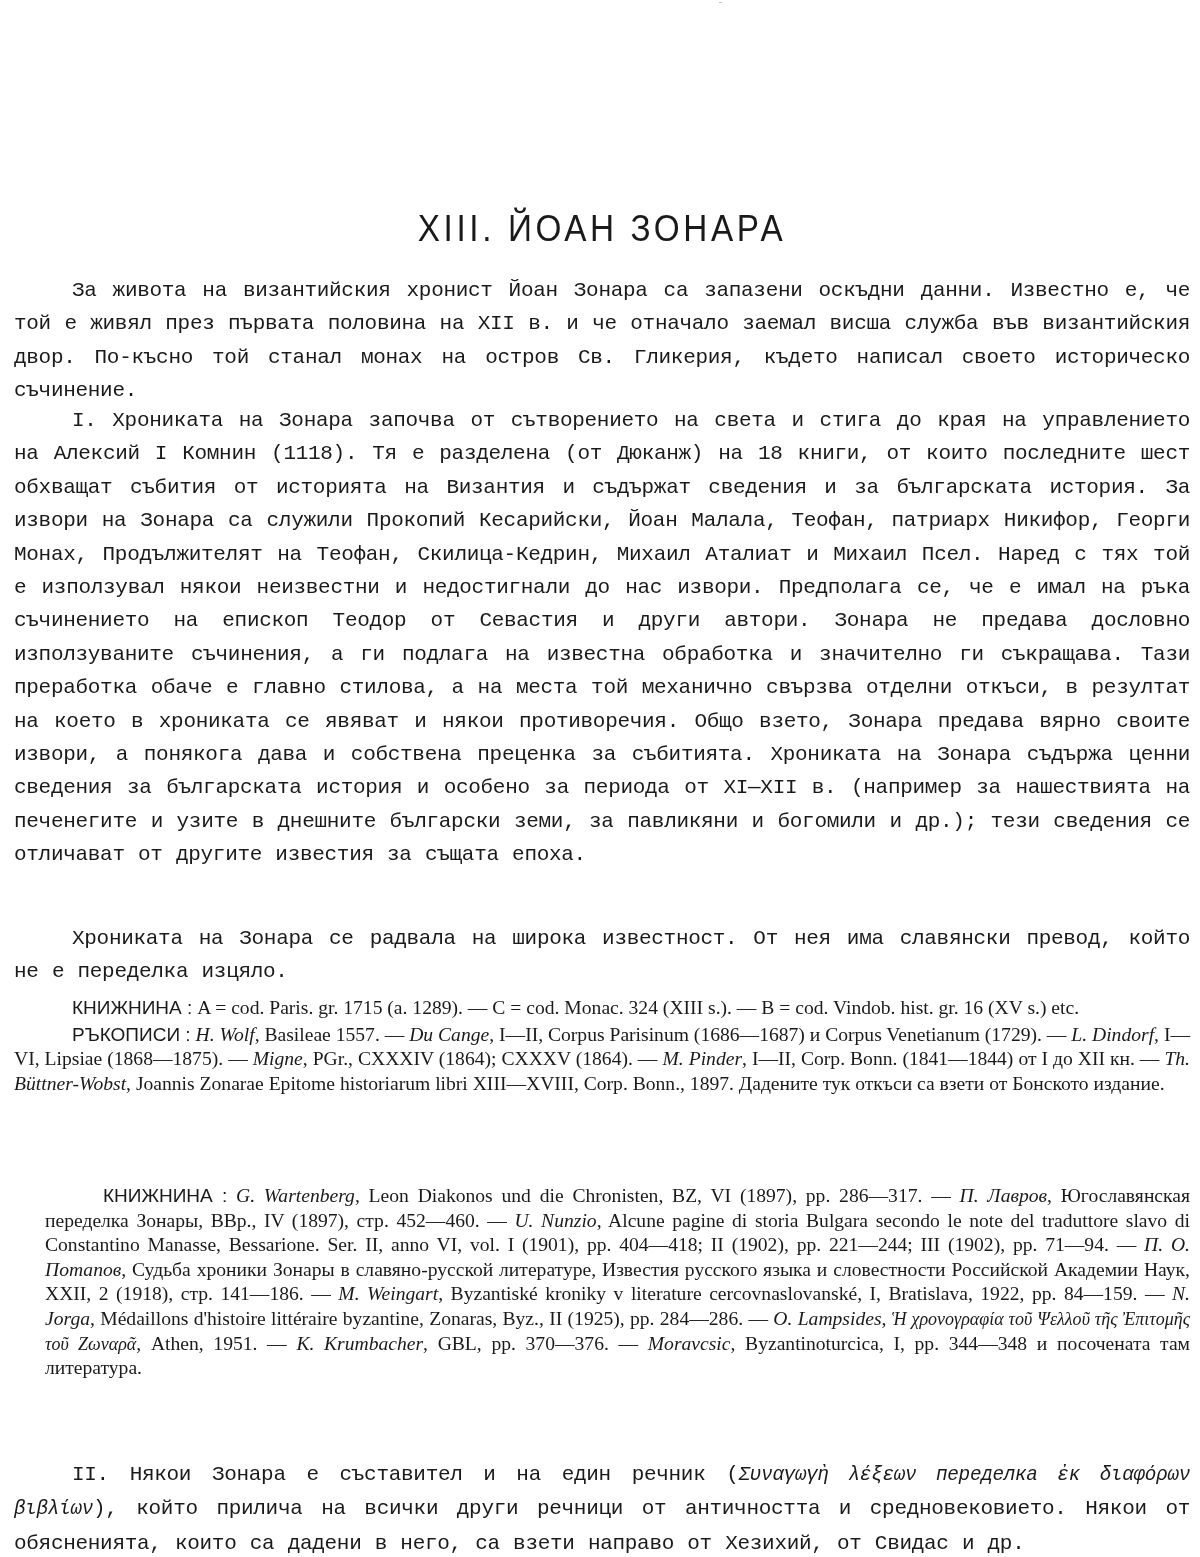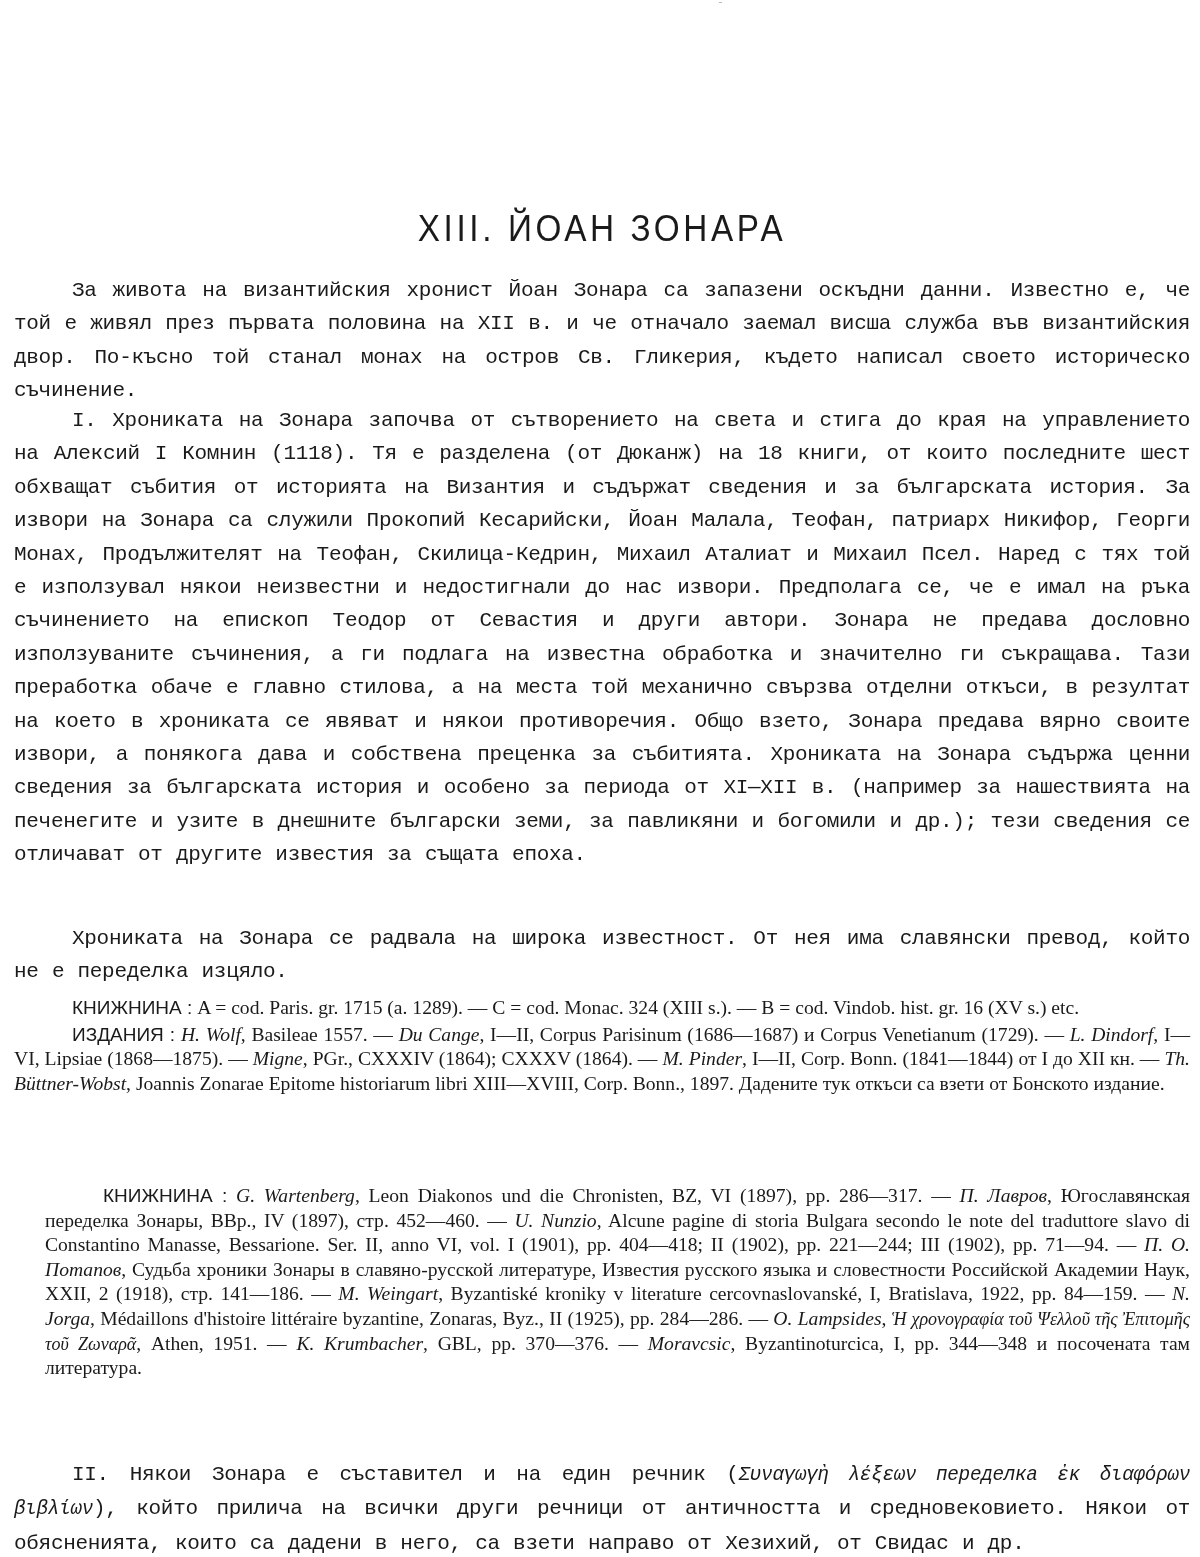--- a/index.html
+++ b/index.html
@@ -85,21 +85,21 @@
   <div class="body-text p3">
     <p class="para">Хрониката на Зонара се радвала на широка известност. От нея има славянски превод, който не е переделка изцяло.</p>
   </div>
 
   <div class="biblio b1">
     <p class="bib-para">
       <span class="label">КНИЖНИНА :</span>
       <span>A = cod. Paris. gr. 1715 (a. 1289). — C = cod. Monac. 324 (XIII s.). — B = cod. Vindob. hist. gr. 16 (XV s.) etc.</span>
     </p>
     <p class="bib-para">
-      <span class="label">ИЗДАНИЯ :</span>
+      <span class="label">РЪКОПИСИ :</span>
       <span id="editions-parts"> <i>H. Wolf</i><span>, Basileae 1557. — </span><i>Du Cange</i><span>, I—II, Corpus Parisinum (1686—1687) и Corpus Venetianum (1729). — </span><i>L. Dindorf</i><span>, I—VI, Lipsiae (1868—1875). — </span><i>Migne</i><span>, PGr., CXXXIV (1864); CXXXV (1864). — </span><i>M. Pinder</i><span>, I—II, Corp. Bonn. (1841—1844) от I до XII кн. — </span><i>Th. Büttner-Wobst</i><span>, Joannis Zonarae Epitome historiarum libri XIII—XVIII, Corp. Bonn., 1897. Дадените тук откъси са взети от Бонското издание.</span></span>
     </p>
   </div>
 
   <div class="biblio b2">
     <p class="bib-para">
       <span class="label">КНИЖНИНА :</span>
       <span id="literature-parts"> <i>G. Wartenberg</i><span>, Leon Diakonos und die Chronisten, BZ, VI (1897), pp. 286—317. — </span><i>П. Лавров</i><span>, Югославянская переделка Зонары, ВВр., IV (1897), стр. 452—460. — </span><i>U. Nunzio</i><span>, Alcune pagine di storia Bulgara secondo le note del traduttore slavo di Constantino Manasse, Bessarione. Ser. II, anno VI, vol. I (1901), pp. 404—418; II (1902), pp. 221—244; III (1902), pp. 71—94. — </span><i>П. О. Потапов</i><span>, Судьба хроники Зонары в славяно-русской литературе, Известия русского языка и словестности Российской Академии Наук, XXII, 2 (1918), стр. 141—186. — </span><i>M. Weingart</i><span>, Byzantiské kroniky v literature cercovnaslovanské, I, Bratislava, 1922, pp. 84—159. — </span><i>N. Jorga</i><span>, Médaillons d'histoire littéraire byzantine, Zonaras, Byz., II (1925), pp. 284—286. — </span><i>O. Lampsides</i><span>, </span><span class="greek">Ἡ χρονογραφία τοῦ Ψελλοῦ τῆς Ἐπιτομῆς τοῦ Ζωναρᾶ</span><span>, Athen, 1951. — </span><i>K. Krumbacher</i><span>, GBL, pp. 370—376. — </span><i>Moravcsic</i><span>, Byzantinoturcica, I, pp. 344—348 и посочената там литература.</span></span>
     </p>
   </div>

